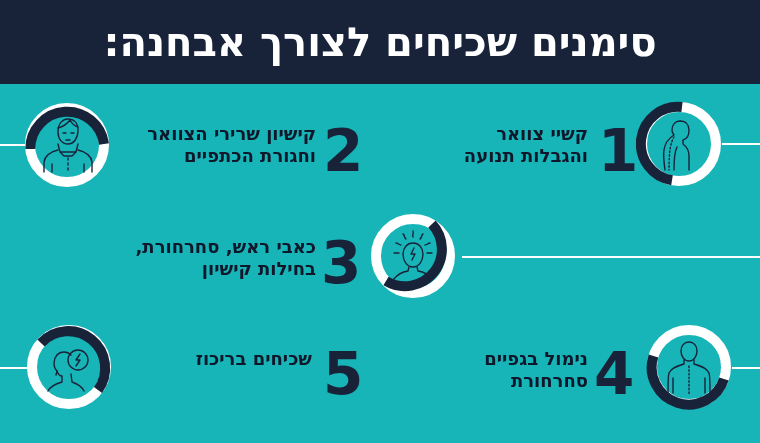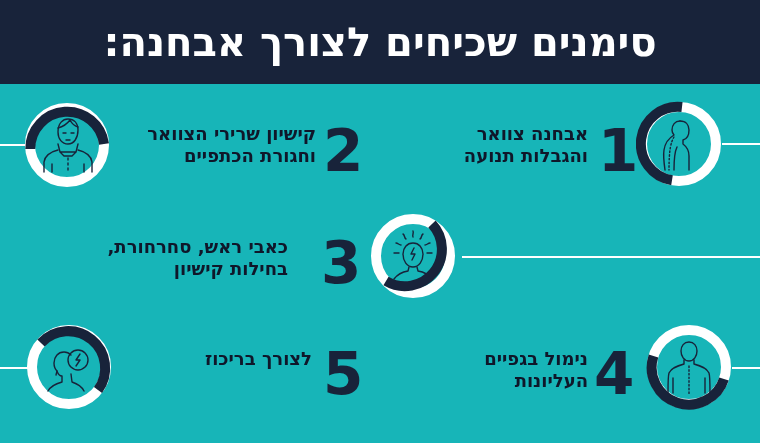--- a/index.html
+++ b/index.html
@@ -57,21 +57,21 @@
     <g fill="none" stroke="#18233a" stroke-width="1.4" stroke-linecap="round" stroke-linejoin="round">
       <path d="M 44 20 c 6 0 9 4 9 9 c 0 5 -2 9 -6 10 l 0 4 c 4 3 6 7 6 12 l 0 14"></path>
       <path d="M 44 20 c -5 0 -8 4 -8 9 c 0 2 1 4 2 5 c -5 3 -9 8 -10 15 c -1 6 0 13 1 20"></path>
       <path d="M 41 46 c -2 4 -3 10 -3 23"></path>
       <path d="M 38 36 c -3 5 -5 12 -5 33" stroke-dasharray="1.5 2.2"></path>
     </g>
   </svg>
 </div>
 <div class="num" style="left:598px; top:122px;">1</div>
 <div class="label" style="right:172px; top:123px;">
-  <span>אבחנה צוואר</span>
+  <span>קשיי צוואר</span>
   <span>והגבלות תנועה</span>
 </div>
 
 <div class="connector" style="left:0px; top:144px; width:26px;"></div>
 <div class="ring" style="left:24px; top:102px;">
   <svg width="86" height="86" viewBox="0 0 86 86">
     <circle cx="43" cy="43" r="37" fill="none" stroke="#ffffff" stroke-width="10"></circle>
 
     <path d="M 6.3 47 A 37 37 0 0 1 80 42" fill="none" stroke="#18233a" stroke-width="10"></path>
     <g fill="none" stroke="#18233a" stroke-width="1.4" stroke-linecap="round" stroke-linejoin="round">
@@ -99,21 +99,21 @@
     <path d="M 62 11 A 37 37 0 0 1 16 68" fill="none" stroke="#18233a" stroke-width="10"></path>
     <g fill="none" stroke="#18233a" stroke-width="1.4" stroke-linecap="round" stroke-linejoin="round">
       <path d="M 43 30 c -6 0 -10 5 -10 11 c 0 7 4 13 10 13 c 6 0 10 -6 10 -13 c 0 -6 -4 -11 -10 -11 z"></path>
       <path d="M 39 54 l -1 4 c -6 1 -11 4 -14 8 M 47 54 l 1 4 c 6 1 11 4 14 8"></path>
       <path d="M 44 35 l -3 6 l 4 0 l -3 6"></path>
       <path d="M 43 18 c 1 2 -1 4 0 6 M 33 21 c 2 1 1 4 3 5 M 53 21 c -2 1 -1 4 -3 5 M 26 30 c 2 0 3 2 5 2 M 60 30 c -2 0 -3 2 -5 2 M 24 40 l 5 0 M 62 40 l -5 0"></path>
     </g>
   </svg>
 </div>
 <div class="num" style="left:321px; top:234px;">3</div>
-<div class="label" style="right:472px; top:236px;">
+<div class="label" style="right:444px; top:236px;">
   <span>כאבי ראש, סחרחורת,</span>
   <span>בחילות קישיון</span>
 </div>
 
 <div class="connector" style="left:732px; top:367px; width:28px;"></div>
 <div class="ring" style="left:646px; top:324px;">
   <svg width="86" height="86" viewBox="0 0 86 86">
     <circle cx="43" cy="43" r="37" fill="none" stroke="#ffffff" stroke-width="10"></circle>
 
     <path d="M 78 55 A 37 37 0 0 1 7.5 32" fill="none" stroke="#18233a" stroke-width="10"></path>
@@ -121,33 +121,33 @@
       <path d="M 43 18 c -5 0 -8 4 -8 9 c 0 5 3 10 8 10 c 5 0 8 -5 8 -10 c 0 -5 -3 -9 -8 -9 z"></path>
       <path d="M 38 36 l 0 4 c -7 2 -13 4 -15 9 c -1 3 -1 8 -1 20 M 48 36 l 0 4 c 7 2 13 4 15 9 c 1 3 1 8 1 20"></path>
       <path d="M 27 54 l 0 15 M 59 54 l 0 15"></path>
       <path d="M 43 42 l 0 28" stroke-dasharray="1.5 2.2"></path>
     </g>
   </svg>
 </div>
 <div class="num" style="left:594px; top:345px;">4</div>
 <div class="label" style="right:172px; top:348px;margin-left:36px;">
   <span>נימול בגפיים</span>
-  <span>העליונות</span>
+  <span>סחרחורת</span>
 </div>
 
 <div class="connector" style="left:0px; top:367px; width:28px;"></div>
 <div class="ring" style="left:26px; top:324px;">
   <svg width="86" height="86" viewBox="0 0 86 86">
     <circle cx="43" cy="43" r="37" fill="none" stroke="#ffffff" stroke-width="10"></circle>
 
     <path d="M 15 19 A 37 37 0 0 1 72 66" fill="none" stroke="#18233a" stroke-width="10"></path>
     <g fill="none" stroke="#18233a" stroke-width="1.4" stroke-linecap="round" stroke-linejoin="round">
       <path d="M 38 28 c -6 0 -10 5 -10 11 c 0 3 1 6 3 8 l -1 4 M 38 28 c 3 0 5 1 7 3"></path>
       <path d="M 31 47 c 1 3 3 5 5 5 l 0 6 c -7 2 -12 5 -14 9 M 45 50 l 1 8 c 6 2 10 5 12 9"></path>
       <circle cx="52" cy="36" r="10"></circle>
       <path d="M 54 30 l -4 6 l 4 0 l -4 6"></path>
     </g>
   </svg>
 </div>
 <div class="num" style="left:323px; top:345px;">5</div>
 <div class="label" style="right:448px; top:348px;">
-  <span>לצורך בריכוז</span>
+  <span>שכיחים בריכוז</span>
 </div>
 
 </body></html>

